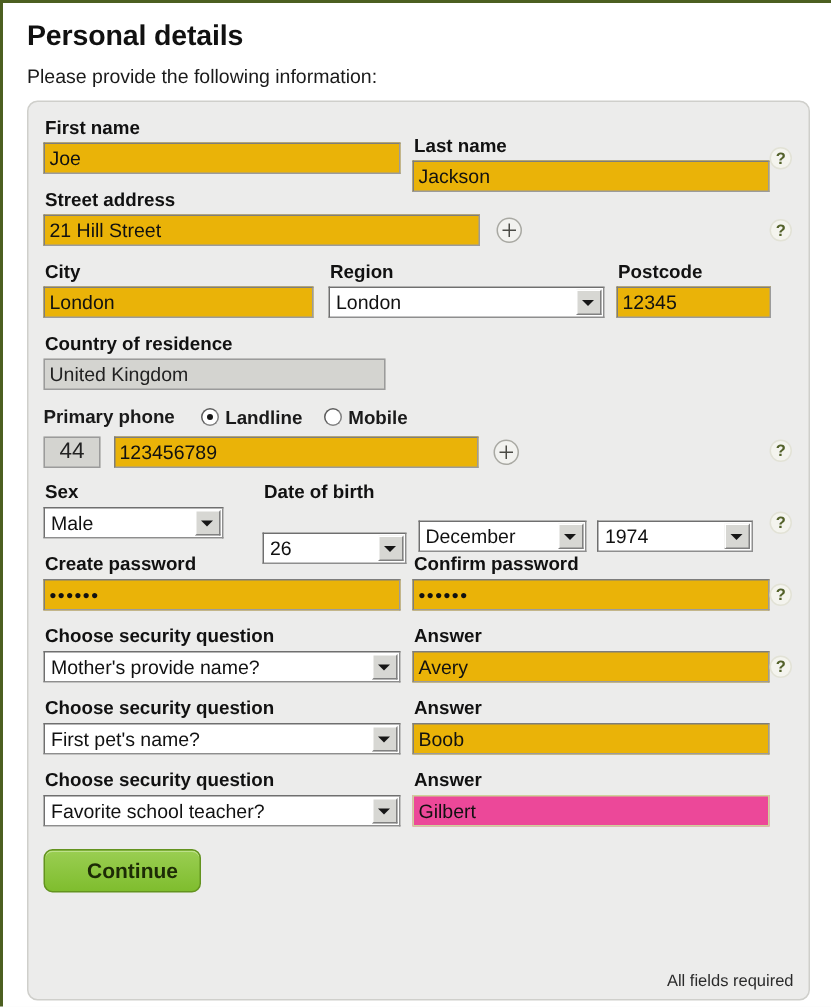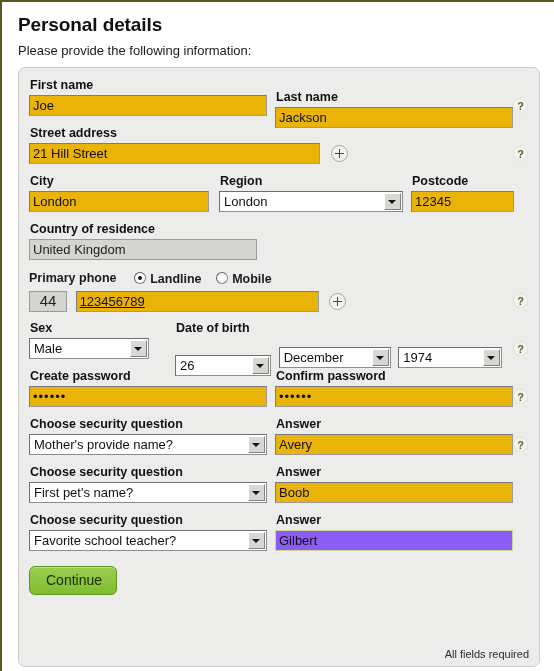--- a/index.html
+++ b/index.html
@@ -84,21 +84,21 @@
     border: 1px solid #9b9b9b;
     border-top-color: #7d7d7d;
     border-left-color: #7d7d7d;
     outline: none;
     display: inline-block;
     vertical-align: middle;
     line-height: 18px;
   }
   .ti.focus {
     border: 1px solid #cdd29a;
-    background: #8b5cf6;
+    background: #ec4899;
   }
   .ti.readonly {
     background: #d4d4d0;
     border: 1px solid #9b9b9b;
     color: #222;
   }
 
   
   .sel {
     position: relative;
@@ -235,28 +235,28 @@
     text-align: center;
     font-size: 15px;
     line-height: 18px;
     color: #222;
   }
 
   
   .btn-continue {
     display: inline-block;
     box-sizing: border-box;
-    padding: 5px 14px 6px 16px;
+    padding: 5px 14px 6px 28px;
     background: #8dc63f;
     background-image: linear-gradient(#9ace52, #7fbd2e);
     border: 1px solid #63931f;
     border-radius: 6px;
     font-family: "Liberation Sans", sans-serif;
     font-size: 14px;
-    font-weight: normal;
+    font-weight: bold;
     color: #1d2b06;
     box-shadow: inset 0 1px 0 #bde08a;
   }
 
   .footnote {
     position: absolute;
     right: 10px;
     bottom: 6px;
     font-size: 11px;
     color: #2b2b2b;
@@ -324,21 +324,21 @@
           <span class="inline-label">Primary phone</span>
           <span class="radio-wrap">
             <span class="radio on"></span><span class="radio-lbl">Landline</span>
           </span>
           <span class="radio-wrap">
             <span class="radio"></span><span class="radio-lbl">Mobile</span>
           </span>
         </div>
         <div style="margin-top:4px;">
           <div class="prefix">44</div>
-          <div class="ti" style="width:243px; margin-left:5px;text-decoration:underline;">123456789</div>
+          <div class="ti" style="width:243px; margin-left:5px;">123456789</div>
           <span class="plus"></span>
         </div>
         <div class="help" style="top:24px;">?</div>
       </div>
 
       <div class="row" style="height:42px;">
         <div class="twocol-left" style="width:120px;">
           <span class="lbl">Sex</span>
           <div class="sel" style="width:120px;">
             <span class="sel-val">Male</span>

